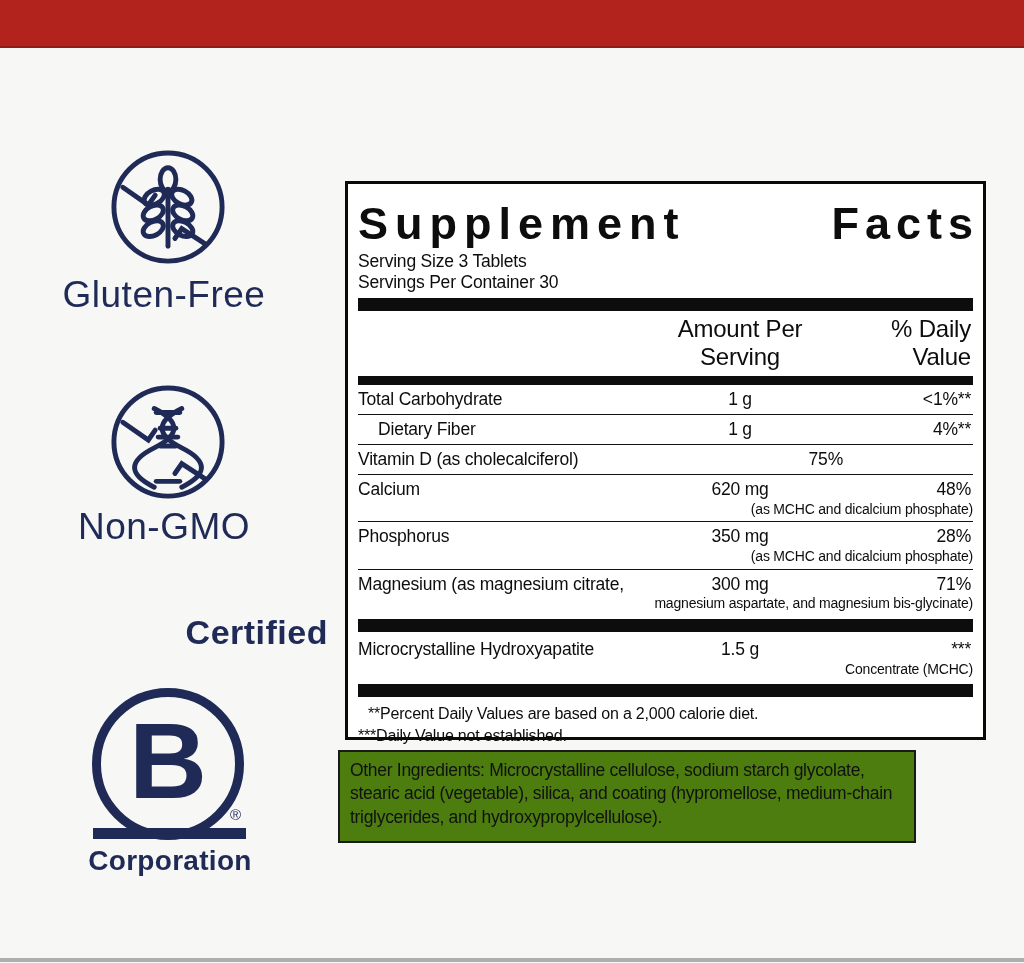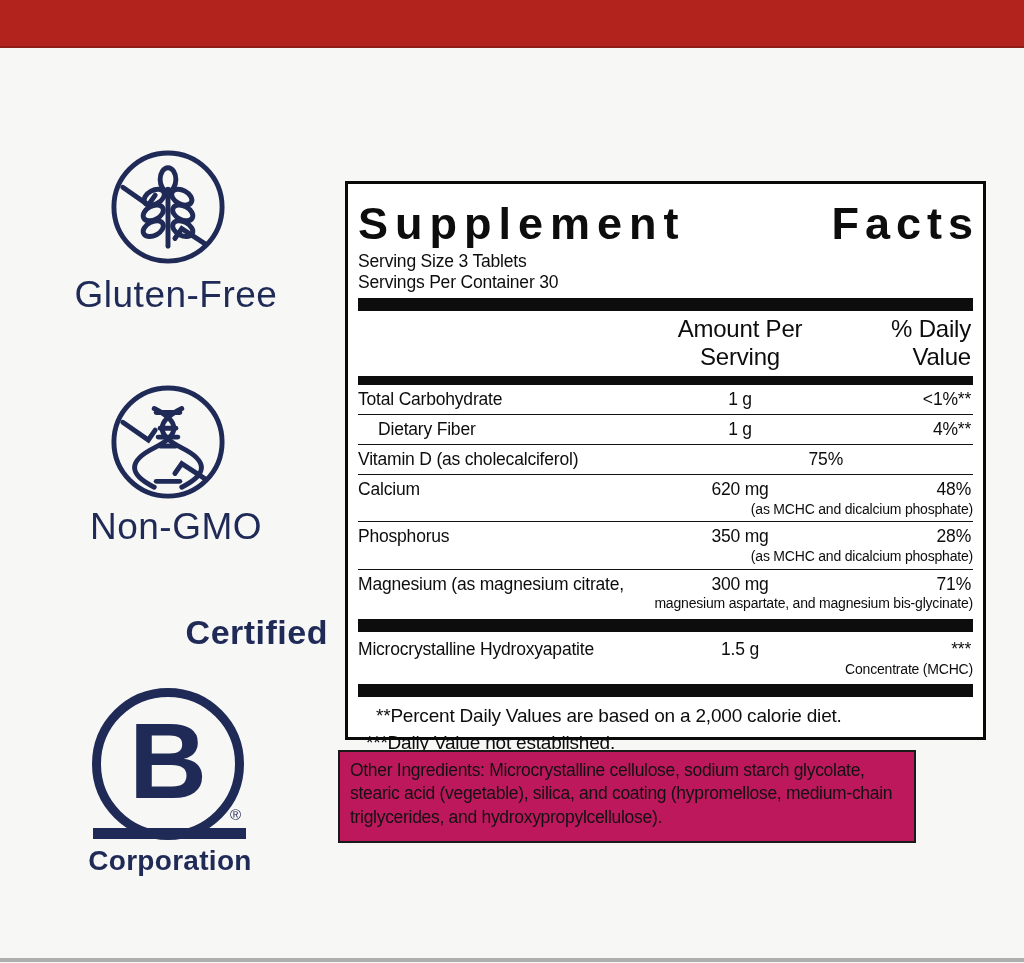--- a/index.html
+++ b/index.html
@@ -10,21 +10,21 @@
     font-family:"Liberation Sans","DejaVu Sans",sans-serif;
     color:#0d0d0d;
   }
   
   .top-bar{ position:absolute; left:0; top:0; width:1024px; height:48px;
     background:#b2231e; border-bottom:2px solid #8f1d19; }
   .bottom-line{ position:absolute; left:0; bottom:1px; width:1024px; height:4px; background:#aeaeae; }
 
   
   .badge-icon{ position:absolute; }
-  .badge-label{ position:absolute; left:16px; width:320px; text-align:center;
+  .badge-label{ position:absolute; left:4px; width:320px; text-align:center;
     color:#1f2a56; font-size:37px; letter-spacing:.5px; }
   .gf-icon{ left:109px; top:148px; }
   .gf-label{ top:274px; }
   .ngmo-icon{ left:109px; top:383px; }
   .ngmo-label{ top:506px; }
 
   .bcorp-certified{ position:absolute; left:8px; top:613px; width:320px; text-align:right;
     color:#1f2a56; font-size:34px; font-weight:bold; letter-spacing:.5px; }
   .bcorp-circle{ position:absolute; left:92px; top:688px; width:152px; height:152px;
     border:9px solid #1f2a56; border-radius:50%; display:flex; align-items:center; justify-content:center; }
@@ -50,26 +50,26 @@
   .facts-head{ font-weight:normal; font-size:24px; padding:4px 0 5px 0; }
   .facts-head .namt{ text-align:center; }
   .facts-head .ndv{ text-align:right; padding-right:2px; }
   .nrow{ padding:4px 0 3px 0; font-size:17.5px; line-height:1.25; }
   .nrow.sep{ border-top:1.5px solid #111; }
   .nname{ }
   .nname.ind{ padding-left:20px; }
   .namt{ text-align:center; }
   .ndv{ text-align:right; padding-right:2px; }
   .nsub{ padding-left:20px; font-size:14px;text-align:right; }
-  .footnotes{ font-size:19px; line-height:1.38; margin:6px 0 0 8px; }
+  .footnotes{ font-size:16px; line-height:1.38; margin:6px 0 0 0; }
   .fn1{ padding-left:10px; }
 
   
   .other-box{ position:absolute; left:338px; top:750px; width:578px; height:93px;
-    background:#be185d; border:2px solid #1a1a1a; padding:7px 10px;
+    background:#4d7c0f; border:2px solid #1a1a1a; padding:7px 10px;
     font-size:17.5px; line-height:1.33; letter-spacing:-0.3px; color:#111; }
 
   svg .nv{ stroke:#1f2a56; fill:none; stroke-width:5; stroke-linecap:round; }
 </style>
 </head>
 <body>
 
 <div class="stage">
 
   <div class="top-bar"></div>

